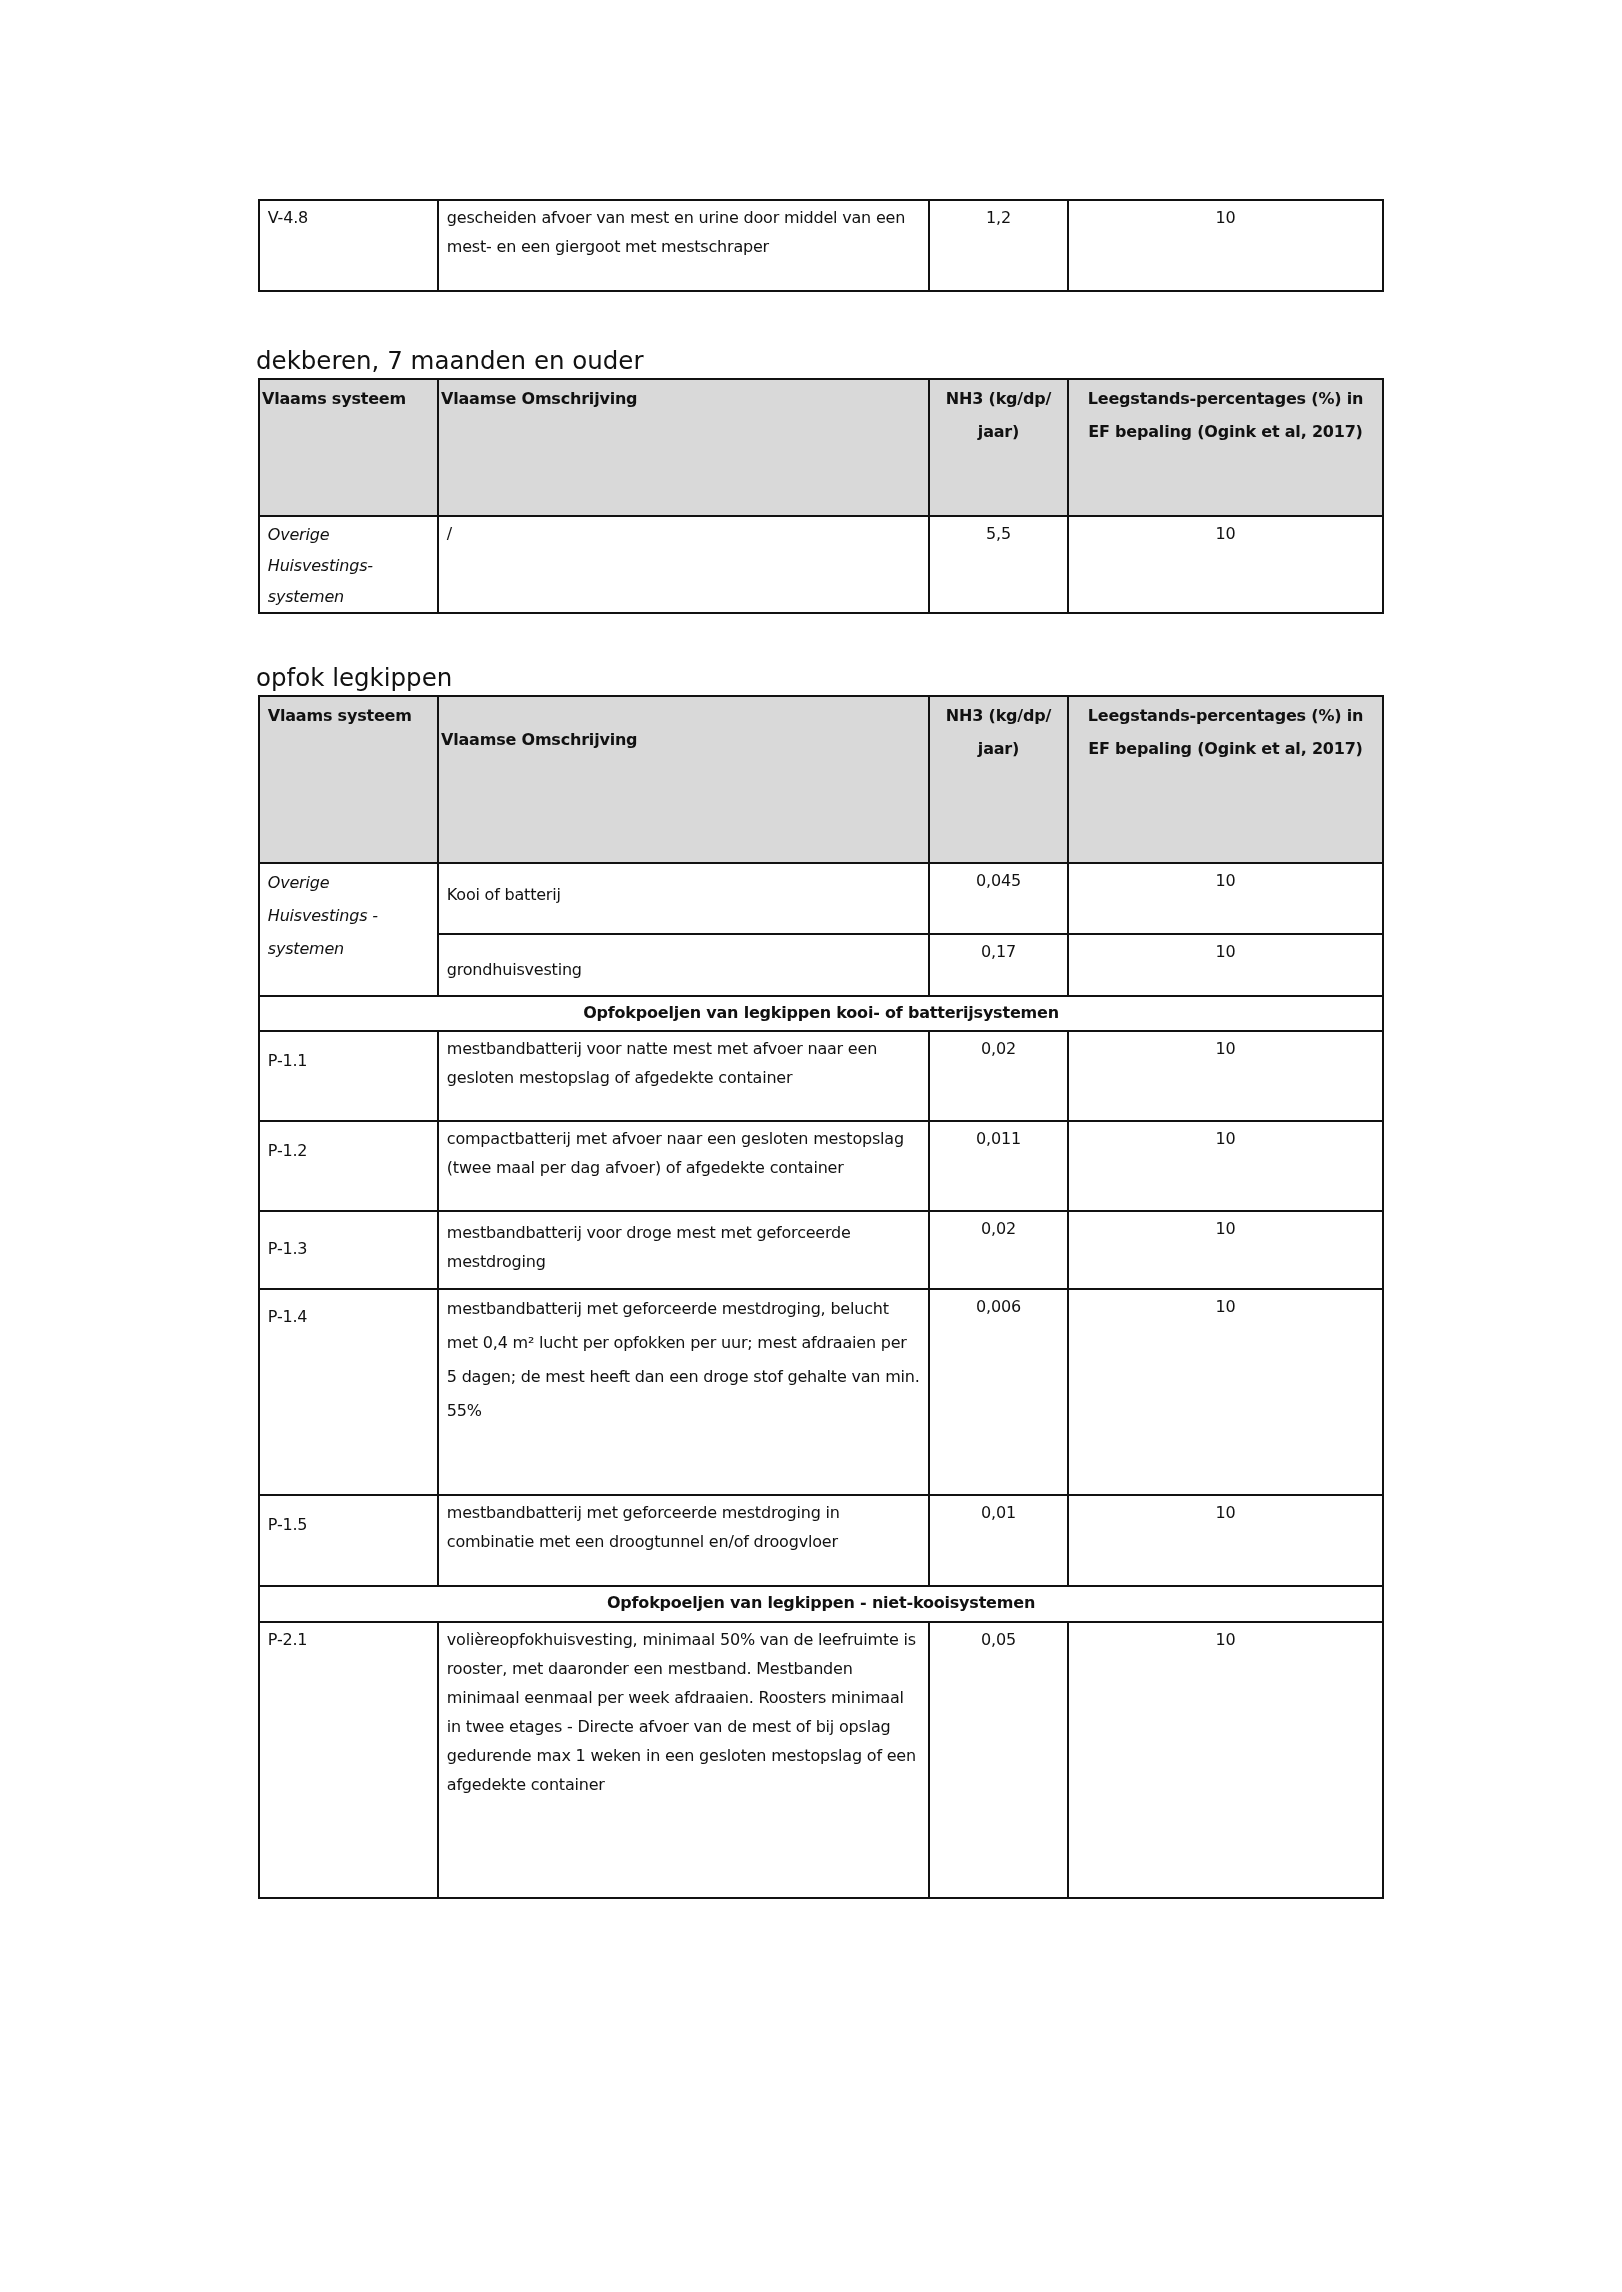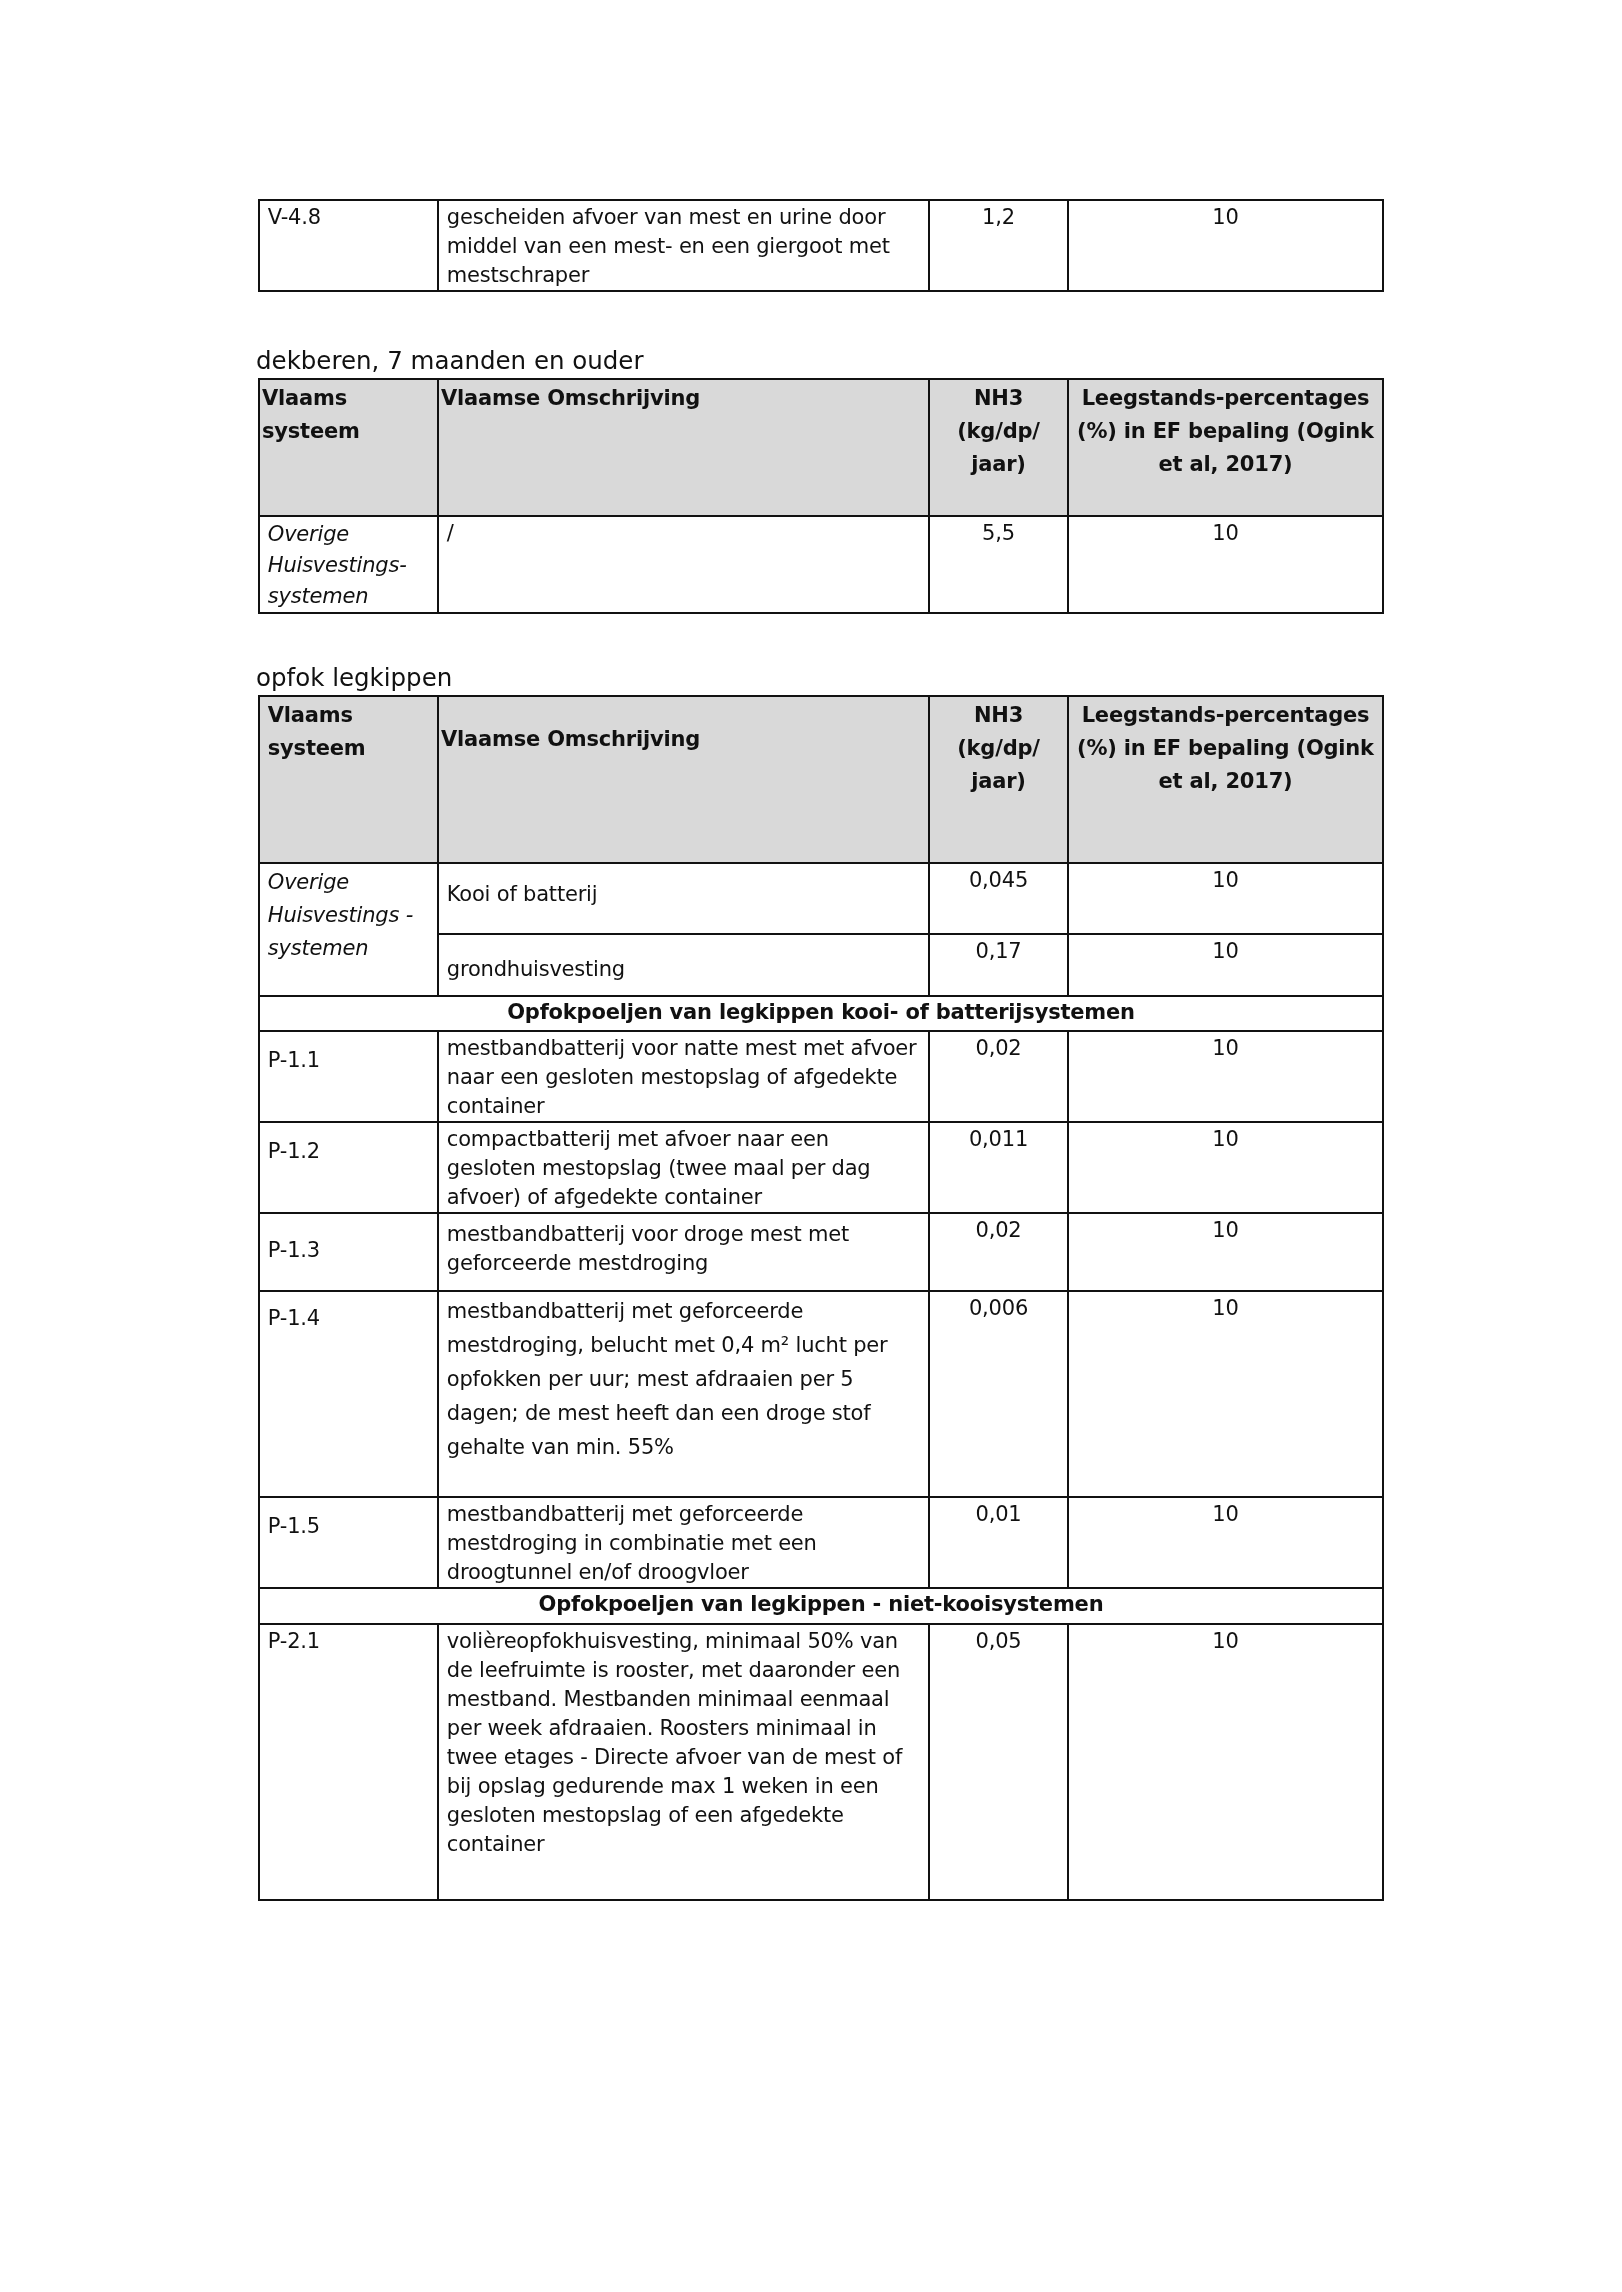--- a/index.html
+++ b/index.html
@@ -1,19 +1,19 @@
 <!DOCTYPE html>
 <html><head>
 <meta charset="utf-8">
 <style>
   html, body { margin: 0; padding: 0; background: #ffffff; }
   body { width: 1622px; height: 2293px; position: relative; font-family: "DejaVu Sans", sans-serif; color: #111; }
   .page { position: absolute; left: 0; top: 0; width: 1622px; height: 2293px; }
   table { position: absolute; left: 258px; width: 1124px; border-collapse: collapse; table-layout: fixed; }
-  td, th { border: 2px solid #111; vertical-align: top; font-size: 21px; line-height: 29px; padding: 2px 7.8px 0 7.8px; font-weight: normal; text-align: left; letter-spacing: -0.2px; }
+  td, th { border: 2px solid #111; vertical-align: top; font-size: 16px; line-height: 29px; padding: 2px 7.8px 0 7.8px; font-weight: normal; text-align: left; letter-spacing: -0.2px; }
   col.c1 { width: 179px; } col.c2 { width: 491px; } col.c3 { width: 139px; } col.c4 { width: 315px; }
   th { background: #d9d9d9; font-weight: bold; line-height: 33px; padding-top: 2px; }
   th.center { text-align: center; }
   td.num, td.pct { text-align: center; }
   td.ital { font-style: italic; }
   td.section { text-align: center; font-weight: bold; padding: 0; line-height: 31px; }
   .caption { position: absolute; left: 256px; font-size: 24.5px; line-height: 29px; }
   .pad-top { padding-top: 13.7px; }
 </style>
 </head>

